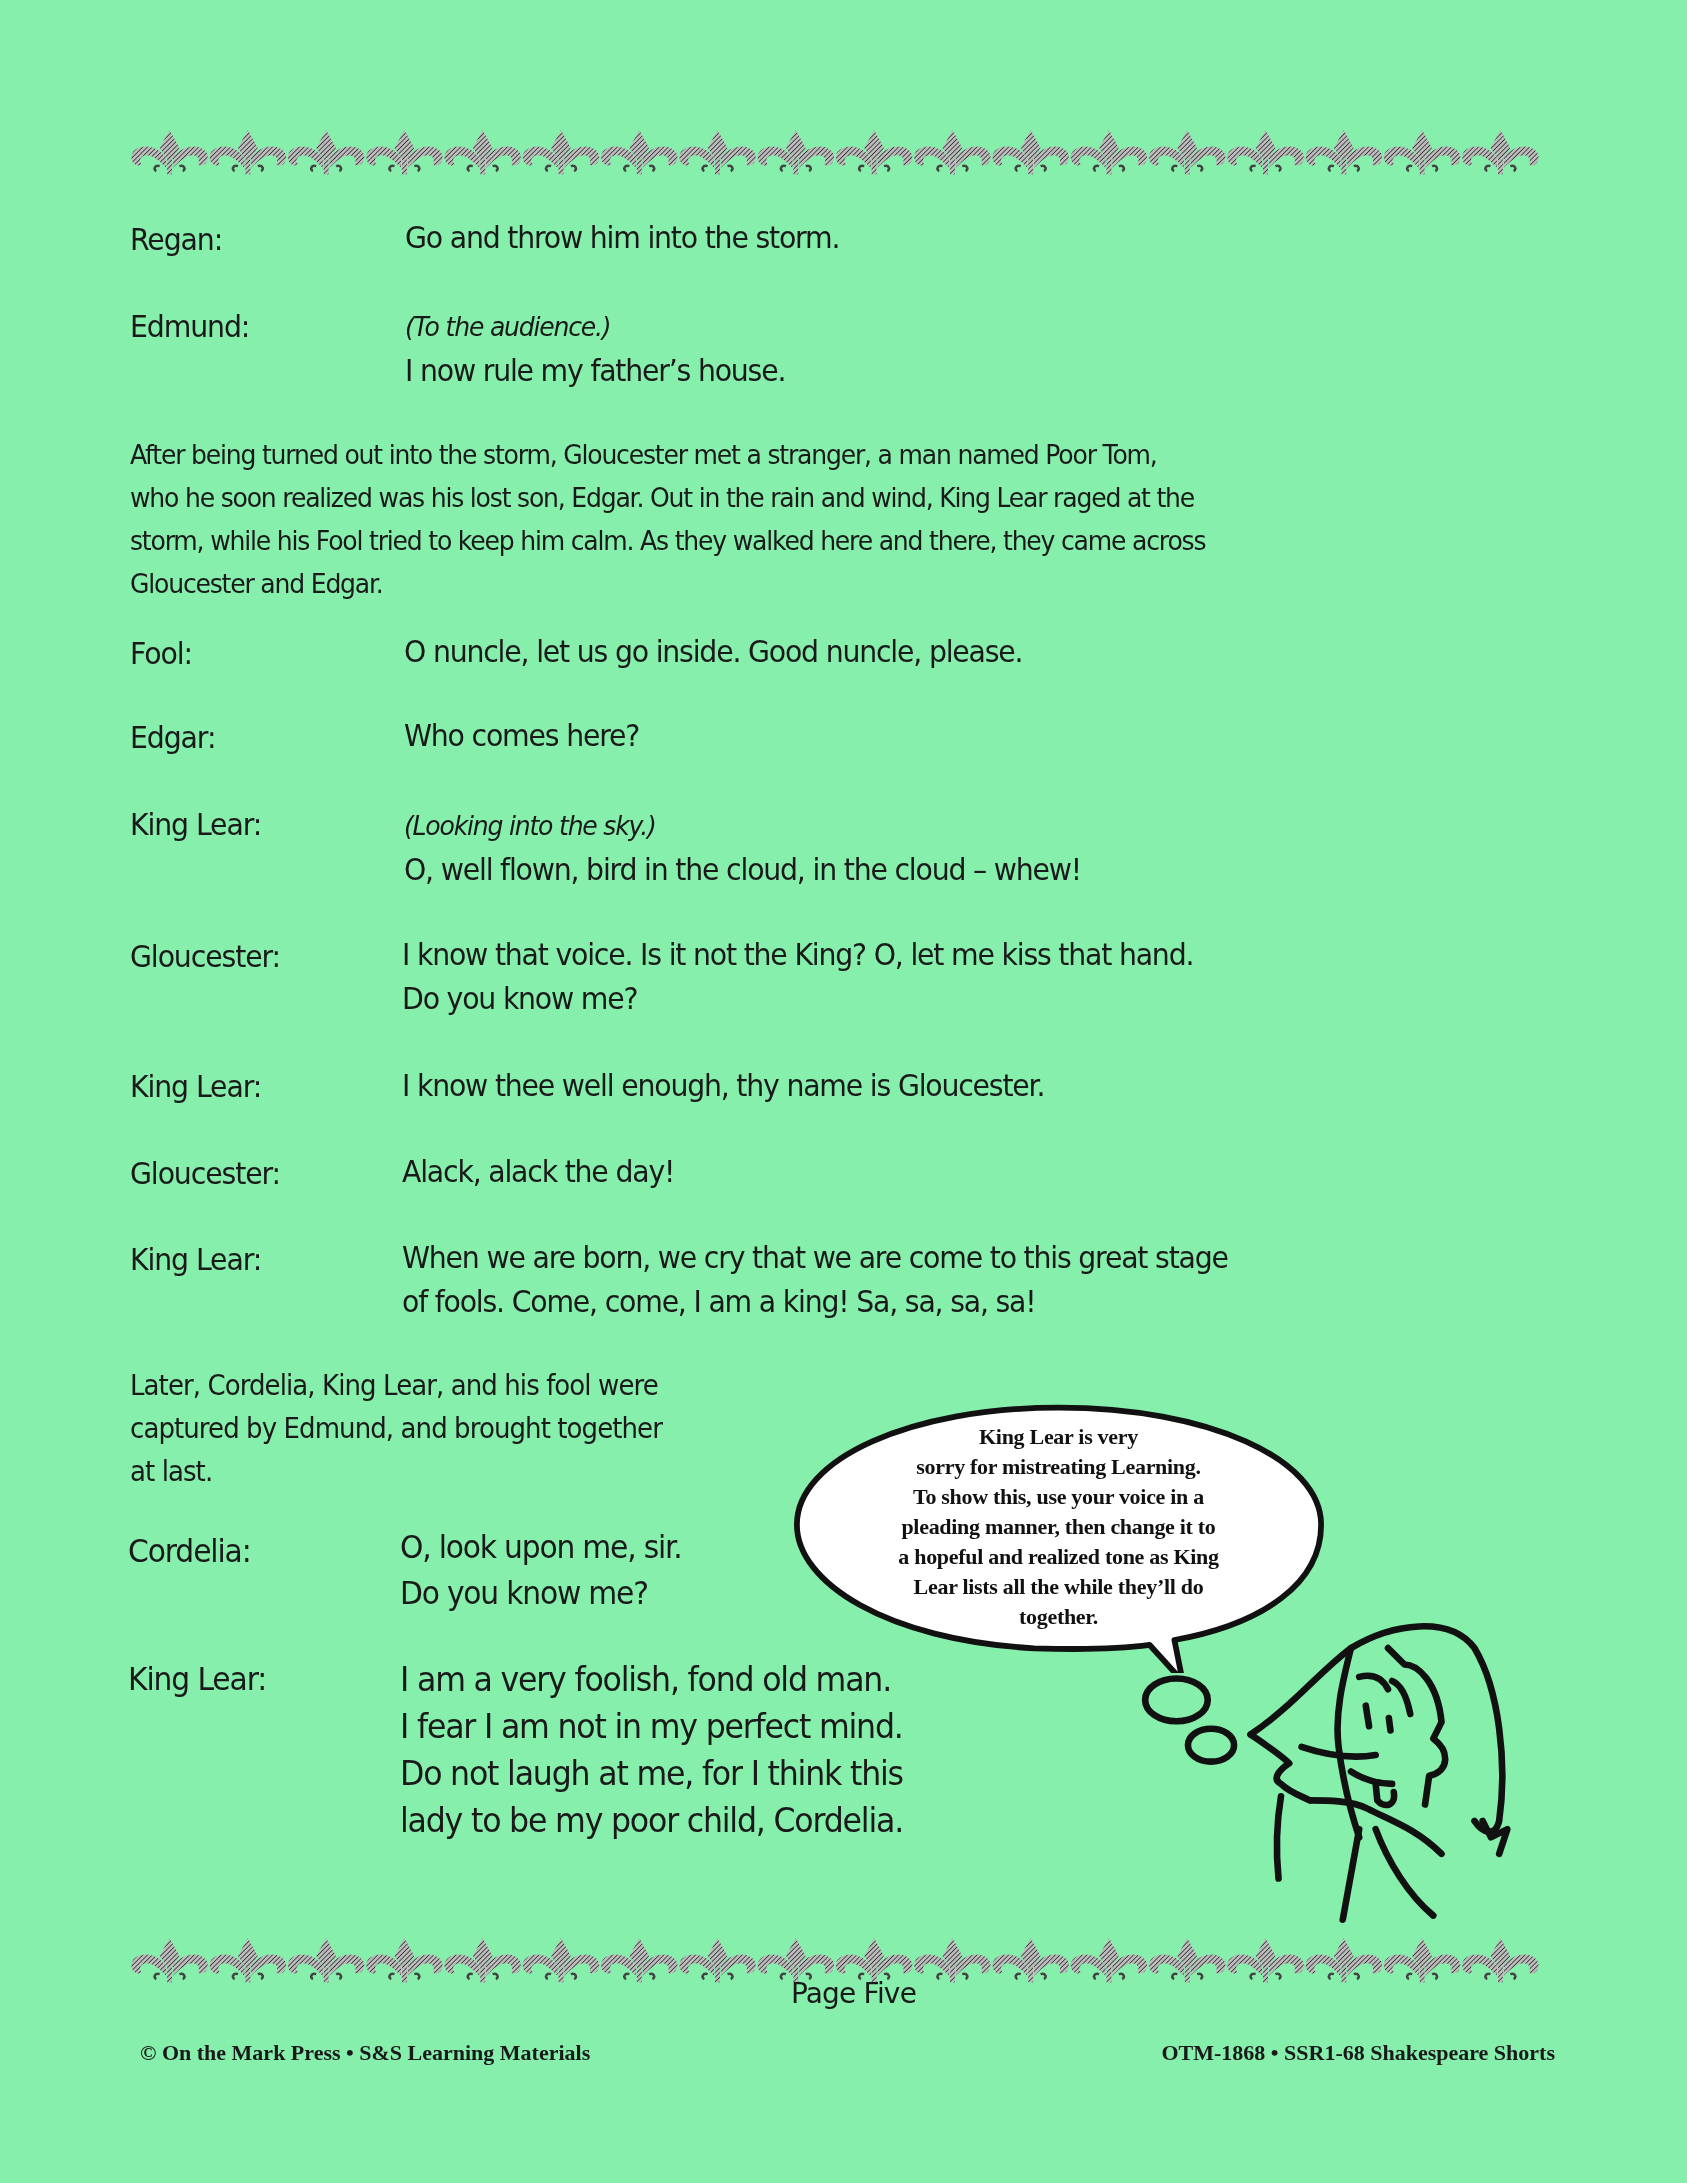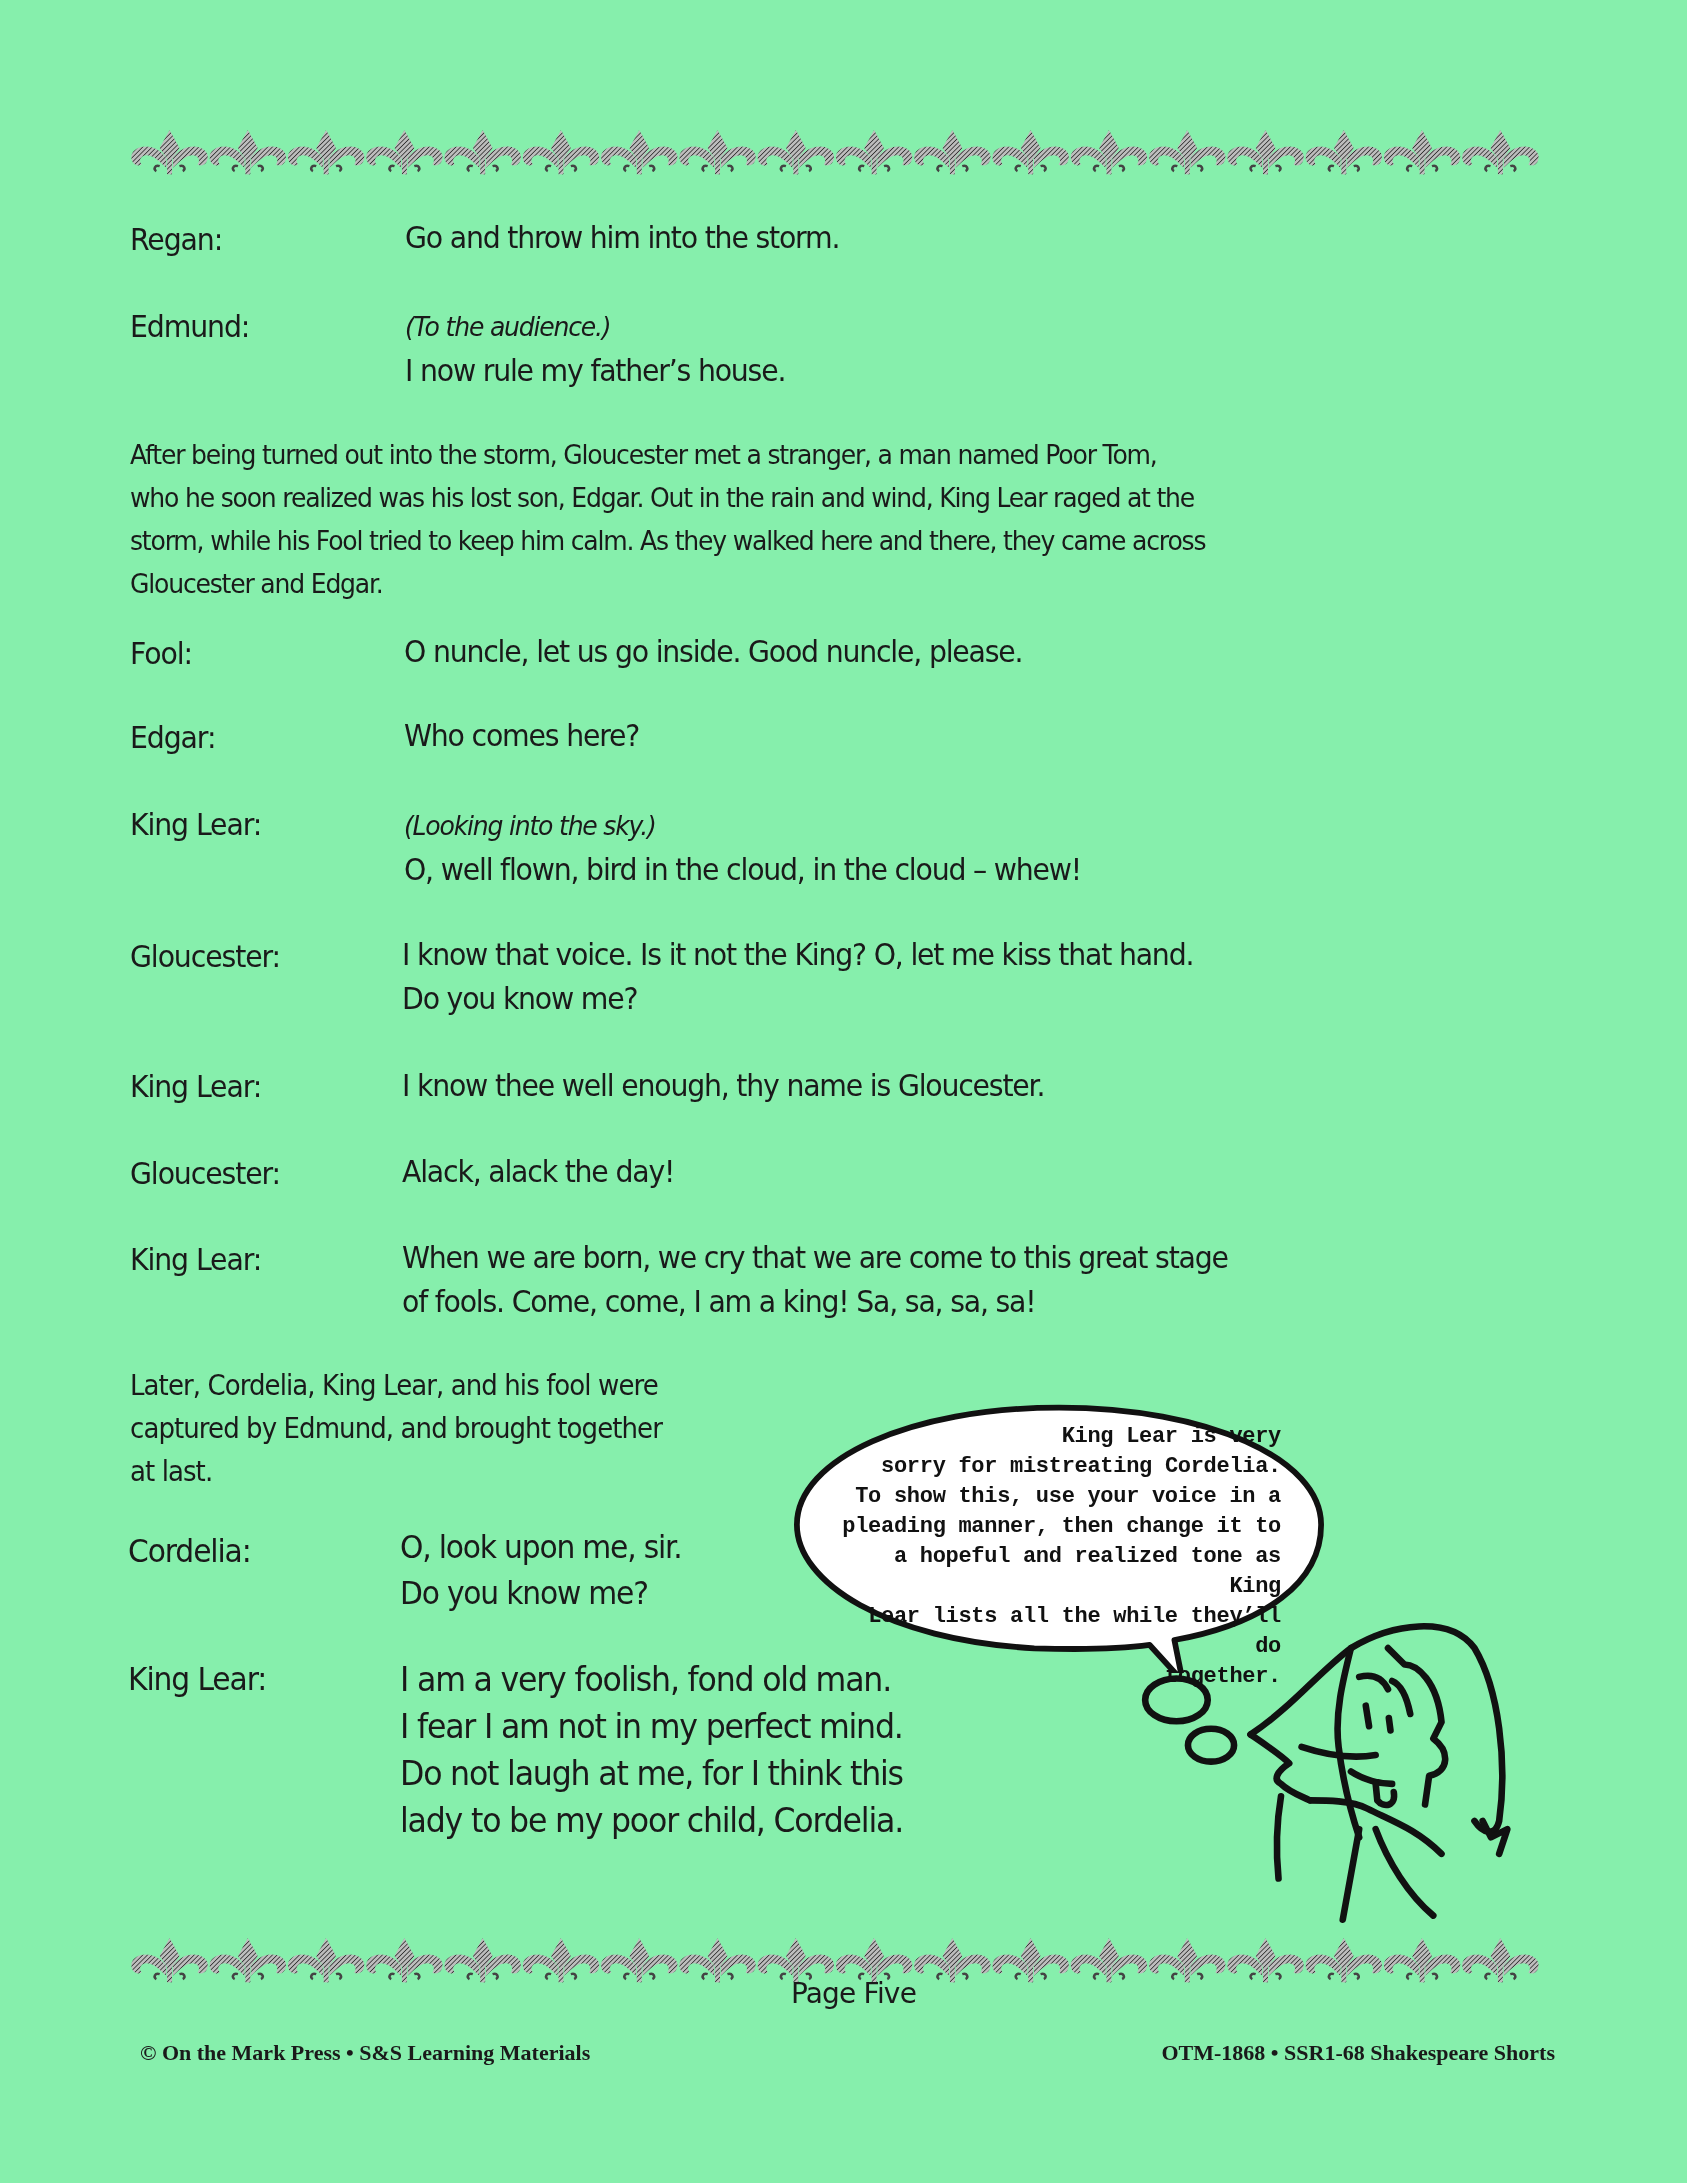--- a/index.html
+++ b/index.html
@@ -9,21 +9,21 @@
     .border.top { top: 125px; }
     .border.bottom { top: 1933px; }
     .border svg { width: 100%; height: 100%; display: block; }
     .speaker { position: absolute; font-family: "DejaVu Sans", sans-serif; font-size: 30.5px; letter-spacing: -1.2px; font-weight: 500; color: #1a1a1a; transform: scaleX(0.93); transform-origin: left top; }
     .speech { position: absolute; font-family: "DejaVu Sans", sans-serif; font-size: 30.5px; letter-spacing: -1.3px; color: #1a1a1a; line-height: 44px; transform: scaleX(0.93); transform-origin: left top; white-space: nowrap; }
     .stage { font-style: italic; font-size: 27px; display: block; line-height: 44px; }
     .narr { position: absolute; left: 130px; font-family: "DejaVu Sans", sans-serif; font-size: 27px; letter-spacing: -1.3px; line-height: 43px; color: #1a1a1a; transform: scaleX(0.93); transform-origin: left top; white-space: nowrap; }
 
     .bubble-wrap { position: absolute; left: 787px; top: 1401px; width: 544px; height: 272px; }
     .bubble-wrap svg { position: absolute; left: 0; top: 0; }
-    .bubble-text { position: absolute; left: 49px; top: 21.4px; width: 445px; text-align: right; font-family: Liberation Mono, monospace; font-weight: bold; font-size: 22px; line-height: 30px; color: #111; letter-spacing: -0.3px; }
+    .bubble-text { position: absolute; left: 49px; top: 21.4px; width: 445px; text-align: center; font-family: Liberation Serif, serif; font-weight: bold; font-size: 22px; line-height: 30px; color: #111; letter-spacing: -0.3px; }
     .bubble-text span { display: block; }
 
     .drawing { position: absolute; left: 1104px; top: 1615px; width: 461px; height: 346px; }
 
     .page-label { position: absolute; left: 0; width: 1687px; top: 1977px; text-align: center; font-family: "DejaVu Sans", sans-serif; font-size: 28px; letter-spacing: -0.8px; color: #1a1a1a; margin-left: 10px; }
     .footer { position: absolute; top: 2040px; font-family: "Liberation Serif", serif; font-weight: bold; font-size: 22px; color: #1a1a1a; margin-left: 23px; }
     .footer.left { left: 117px; }
     .footer.center { left: 0; width: 1687px; text-align: center; font-weight: normal; font-size: 28px; top: 2035px; }
     .footer.right { right: 132px; }
   </style>
@@ -146,21 +146,21 @@
     <div>Do not laugh at me, for I think this</div>
     <div>lady to be my poor child, Cordelia.</div>
   </div>
 
   <div class="bubble-wrap">
     <svg width="544" height="272" viewBox="0 0 660 330">
       <path d="M330 8 C150 8 12 70 12 150 C12 220 120 290 300 300 C360 302 410 300 440 296 L480 340 L470 290 C580 270 648 220 648 150 C648 70 510 8 330 8 Z" fill="#fff" stroke="#111" stroke-width="7" stroke-linejoin="round"></path>
     </svg>
     <div class="bubble-text">
       <span>King Lear is very</span>
-      <span>sorry for mistreating Cordelia.</span>
+      <span>sorry for mistreating Learning.</span>
       <span>To show this, use your voice in a</span>
       <span>pleading manner, then change it to</span>
       <span>a hopeful and realized tone as King</span>
       <span>Lear lists all the while they’ll do</span>
       <span>together.</span>
     </div>
   </div>
 
   <div class="drawing">
     <svg width="461" height="346" viewBox="0 0 560 420" fill="none" stroke="#111" stroke-width="8" stroke-linecap="round" stroke-linejoin="round">

